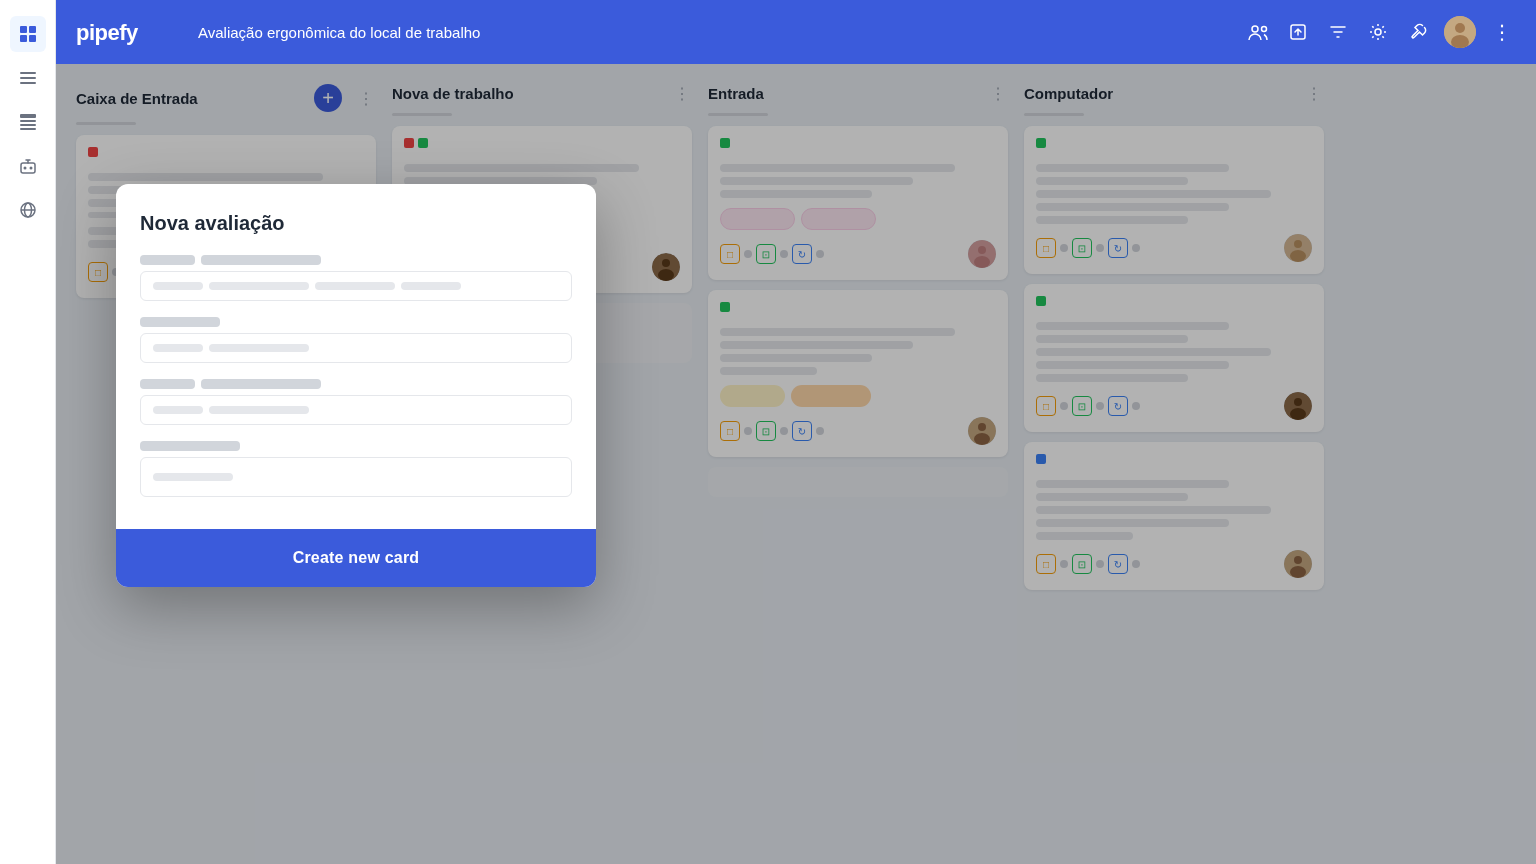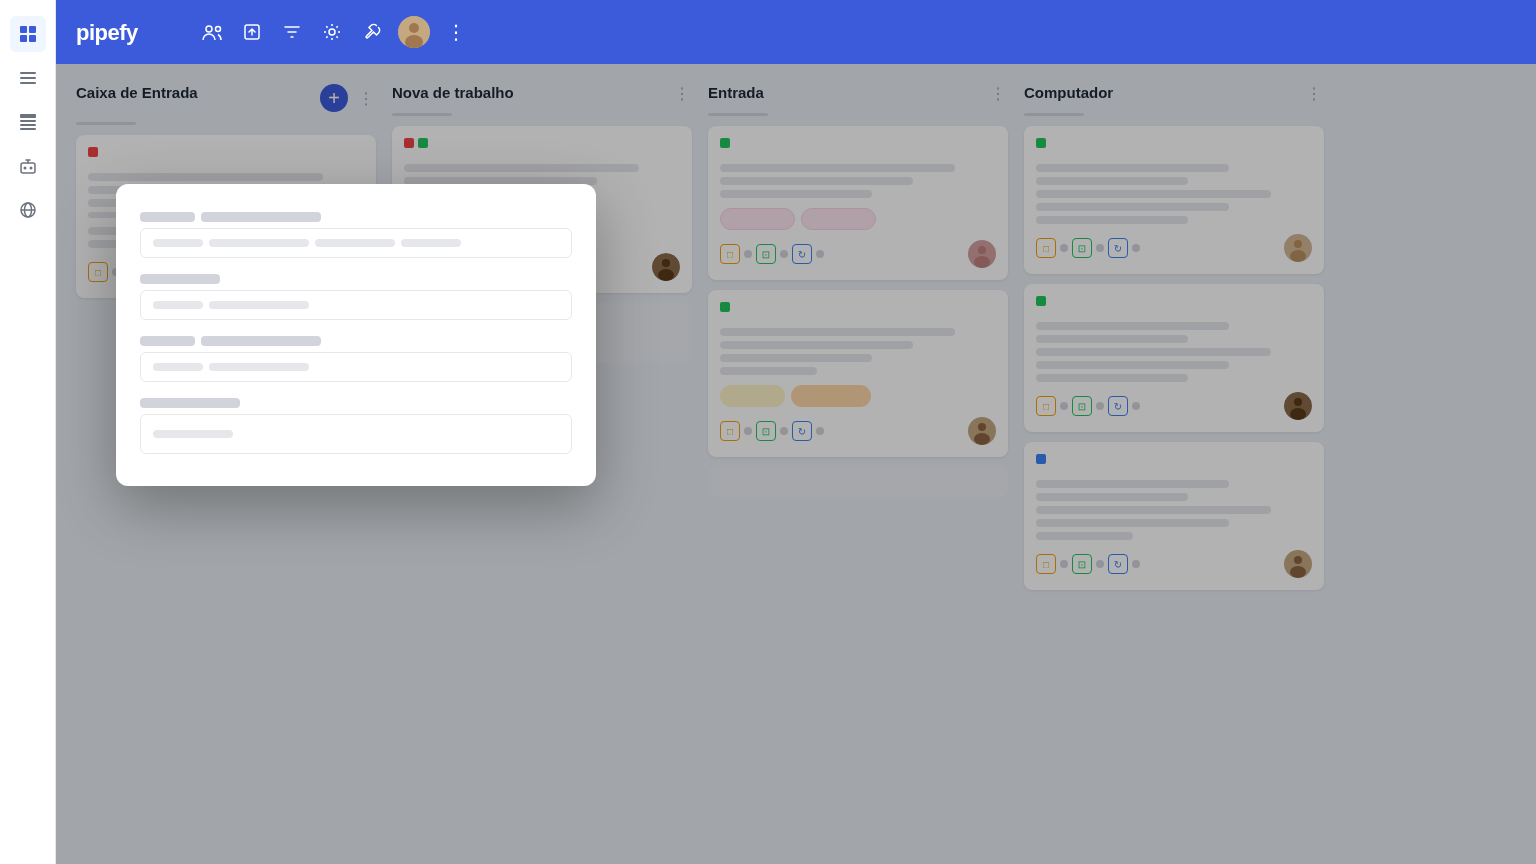--- a/index.html
+++ b/index.html
@@ -112,21 +112,22 @@
     
     .column {
       width: 300px;
       flex-shrink: 0;
       display: flex;
       flex-direction: column;
       gap: 10px;
     }
     .column-header {
       display: flex;
-      gap: 8px;
+      align-items: center;
+      gap: 14px;
       padding: 4px 0;
     }
     .column-title {
       font-size: 15px;
       font-weight: 600;
       color: #1f2937;
       flex: 1;
     }
     .column-add-btn {
       width: 28px;
@@ -387,20 +388,21 @@
 </div>
 
 <div class="main">
 
   <div class="header">
     <div class="logo">
       <svg width="90" height="28" viewBox="0 0 90 28" fill="none">
         <text x="0" y="22" font-family="-apple-system,sans-serif" font-size="22" font-weight="800" fill="white">pipefy</text>
       </svg>
     </div>
+    <div class="header-title">Avaliação ergonômica do local de trabalho</div>
     <div class="header-actions">
       <div class="header-action-icon">
         <svg width="22" height="22" viewBox="0 0 22 22" fill="none" stroke="white" stroke-width="1.5">
           <circle cx="8" cy="8" r="3"></circle>
           <path d="M2 19c0-3.3 2.7-6 6-6s6 2.7 6 6"></path>
           <circle cx="17" cy="8" r="2.5"></circle>
           <path d="M20 19c0-2.5-1.3-4.5-3-5.5"></path>
         </svg>
       </div>
       <div class="header-action-icon">
@@ -694,20 +696,21 @@
             </div>
           </div>
         </div>
       </div>
 
     </div>
 
     <div class="overlay" style="position:absolute;">
       <div class="modal">
         <div class="modal-body">
+          <div class="modal-title">Nova avaliação</div>
 
           <div class="form-section">
             <div class="form-label">
               <div class="form-label-block" style="width:55px;"></div>
               <div class="form-label-block" style="width:120px;"></div>
             </div>
             <div class="form-input-placeholder">
               <div class="placeholder-block pb-s"></div>
               <div class="placeholder-block pb-m"></div>
               <div class="placeholder-block pb-l"></div>
@@ -739,16 +742,19 @@
           <div class="form-section">
             <div class="form-label">
               <div class="form-label-block" style="width:100px;"></div>
             </div>
             <div class="form-input-placeholder" style="height:40px;">
               <div class="placeholder-block" style="width:80px;"></div>
             </div>
           </div>
         </div>
 
+        <div class="modal-footer">
+          <button class="modal-create-btn">Create new card</button>
+        </div>
       </div>
     </div>
   </div>
 </div>
 
 </body></html>

